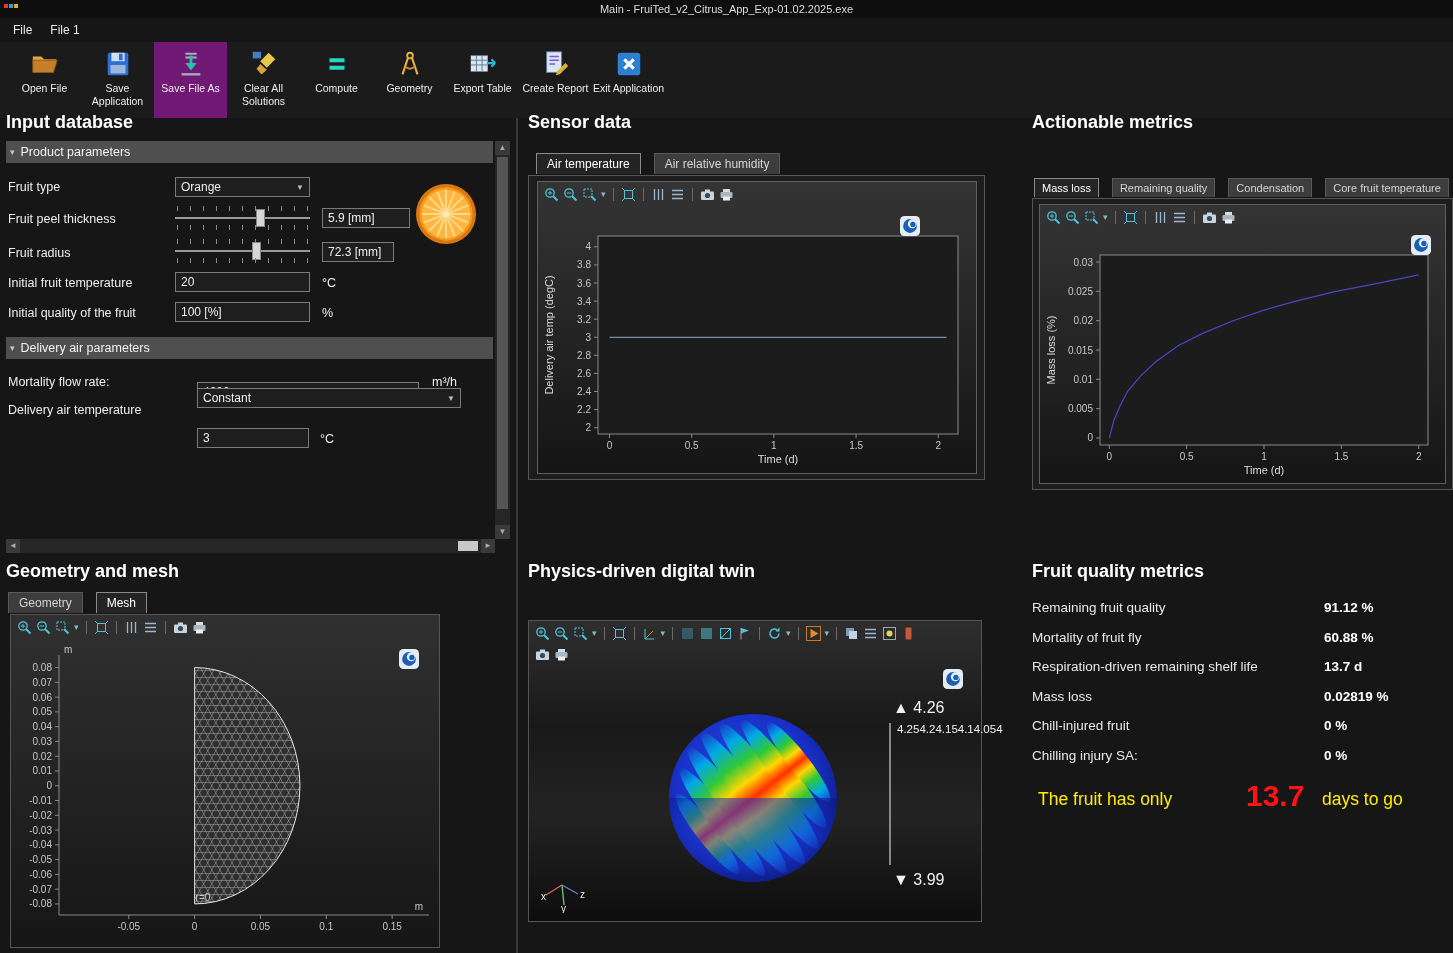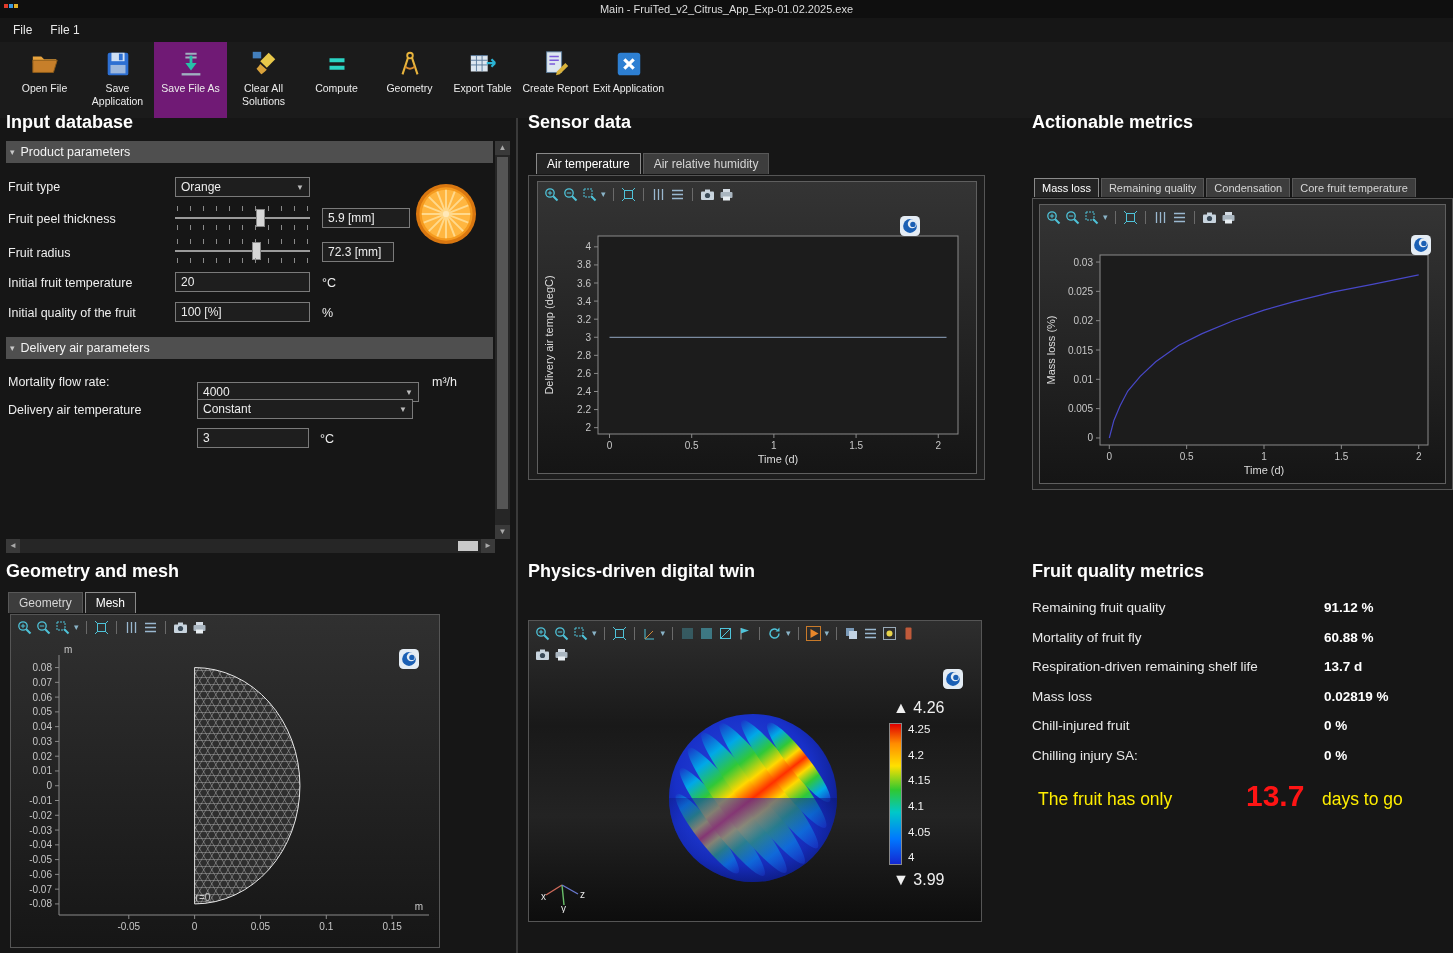--- a/index.html
+++ b/index.html
@@ -41,21 +41,21 @@
   .slider-thumb{position:absolute;top:4px;width:9px;height:18px;background:#d6d6d6;border:1px solid #888}
   .orange-img{position:absolute;left:415px;top:183px;width:62px;height:62px}
   .scroll-v{position:absolute;left:495px;top:141px;width:15px;height:398px;background:#262626;font-size:8px;color:#aaa}
   .scroll-v .arr{position:absolute;left:0;width:15px;height:14px;background:#3a3a3a;text-align:center;line-height:14px}
   .scroll-v .thumb{position:absolute;left:2px;width:11px;background:#555}
   .scroll-h{position:absolute;left:6px;top:539px;width:489px;height:14px;background:#262626;font-size:8px;color:#aaa}
   .scroll-h .arr{position:absolute;top:0;width:14px;height:14px;background:#3a3a3a;text-align:center;line-height:14px}
   .scroll-h .thumb{position:absolute;top:2px;height:10px;background:#c9c9c9}
 
   
-  .tabs{position:absolute;display:flex;gap:2px;z-index:3}
+  .tabs{position:absolute;display:flex;gap:13px;z-index:3}
   .tab{background:#3d3d3d;border:1px solid #585858;border-bottom:none;padding:3px 10px;font-size:12px;color:#d5d5d5;cursor:default;white-space:nowrap}
   .tab.active{background:#242424;color:#fff;border-color:#8a8a8a}
   .tabs.small .tab{font-size:11px;padding:3px 7px}
   .panel{position:absolute;border:1px solid #555;background:linear-gradient(180deg,#303030,#161616)}
   .chart-frame{position:absolute;border:1px solid #5f5f5f;background:linear-gradient(180deg,#343434,#151515)}
   .picon-row{display:flex;align-items:center;gap:4px;padding:5px 6px;height:24px}
   .picon{width:15px;height:15px;display:inline-block;cursor:default}
   .picon svg{width:100%;height:100%}
   .picon-sep{width:1px;height:13px;background:#6a6a6a;margin:0 3px}
   .picon-caret{color:#8ab4c8;font-size:9px;cursor:default}
@@ -64,21 +64,21 @@
   .chart-host{position:absolute}
   .tick{fill:#c8c8c8;font-size:10px;font-family:"Liberation Sans",sans-serif}
   .alabel{fill:#dcdcdc;font-size:11px;font-family:"Liberation Sans",sans-serif}
 
   
   #twin-scene{position:absolute;left:96px;top:64px;width:260px;height:226px}
   .legend{position:absolute;right:14px;top:78px;width:78px;font-size:11.5px;color:#f0f0f0}
   .legend-max,.legend-min{font-size:16px;padding-left:4px}
   .legend-body{display:flex;gap:6px;margin:6px 0;height:142px}
   .legend-bar{width:13px;height:142px;border:1px solid #888;background:linear-gradient(180deg,#e00000 0%,#ff8c00 14%,#ffe000 30%,#30c830 47%,#00c8c8 63%,#0078ff 82%,#1428d2 100%)}
-  .legend-ticks{display:flex;flex-direction:column;justify-content:space-between;padding:1px 0}
+  .legend-ticks{display:flex;flex-direction:row;justify-content:space-between;padding:1px 0}
   .legend-tick{line-height:1}
   .triad{position:absolute;left:10px;bottom:8px;width:46px;height:46px}
 
   
   .q-rows{position:absolute;left:1032px;top:593px;width:424px}
   .q-row{display:flex;height:29.5px;align-items:center;font-size:13.5px}
   .q-label{width:292px}
   .q-value{font-weight:bold;color:#fff}
   .warn-prefix{position:absolute;left:1038px;top:789px;font-size:17.5px;color:#ffee00}
   .warn-days{position:absolute;left:1246px;top:779px;font-size:30px;font-weight:bold;color:#ff1414}
@@ -237,21 +237,21 @@
   </div>
 
   <div class="f-label" style="top:375px">Mortality flow rate:</div>
   <div class="dropdown" style="left:197px;top:382px;width:222px">
     <span>4000</span>
     <span class="dd-caret">▼</span>
   </div>
   <div class="f-unit" style="left:432px;top:375px">m³/h</div>
 
   <div class="f-label" style="top:403px">Delivery air temperature</div>
-  <div class="dropdown" style="left:197px;top:399px;width:216px">
+  <div class="dropdown" style="left:197px;top:388px;width:264px">
     <span>Constant</span>
     <span class="dd-caret">▼</span>
   </div>
 
   <div class="f-input" style="left:197px;top:428px;width:112px">3</div>
   <div class="f-unit" style="left:320px;top:432px">°C</div>
 
   <div class="scroll-v">
     <span class="arr" style="top:0">▲</span>
     <div class="thumb" style="top:16px;height:352px"></div>

